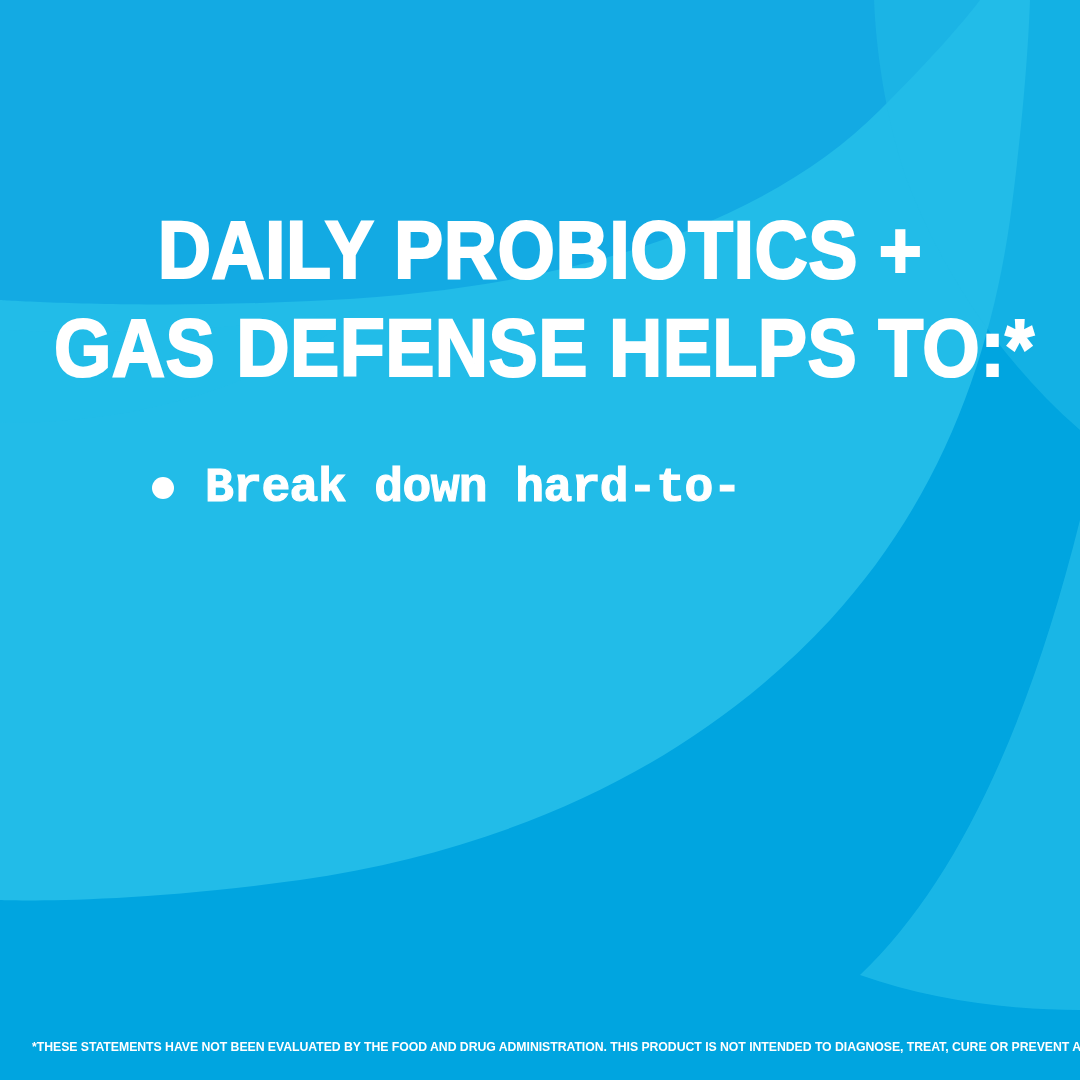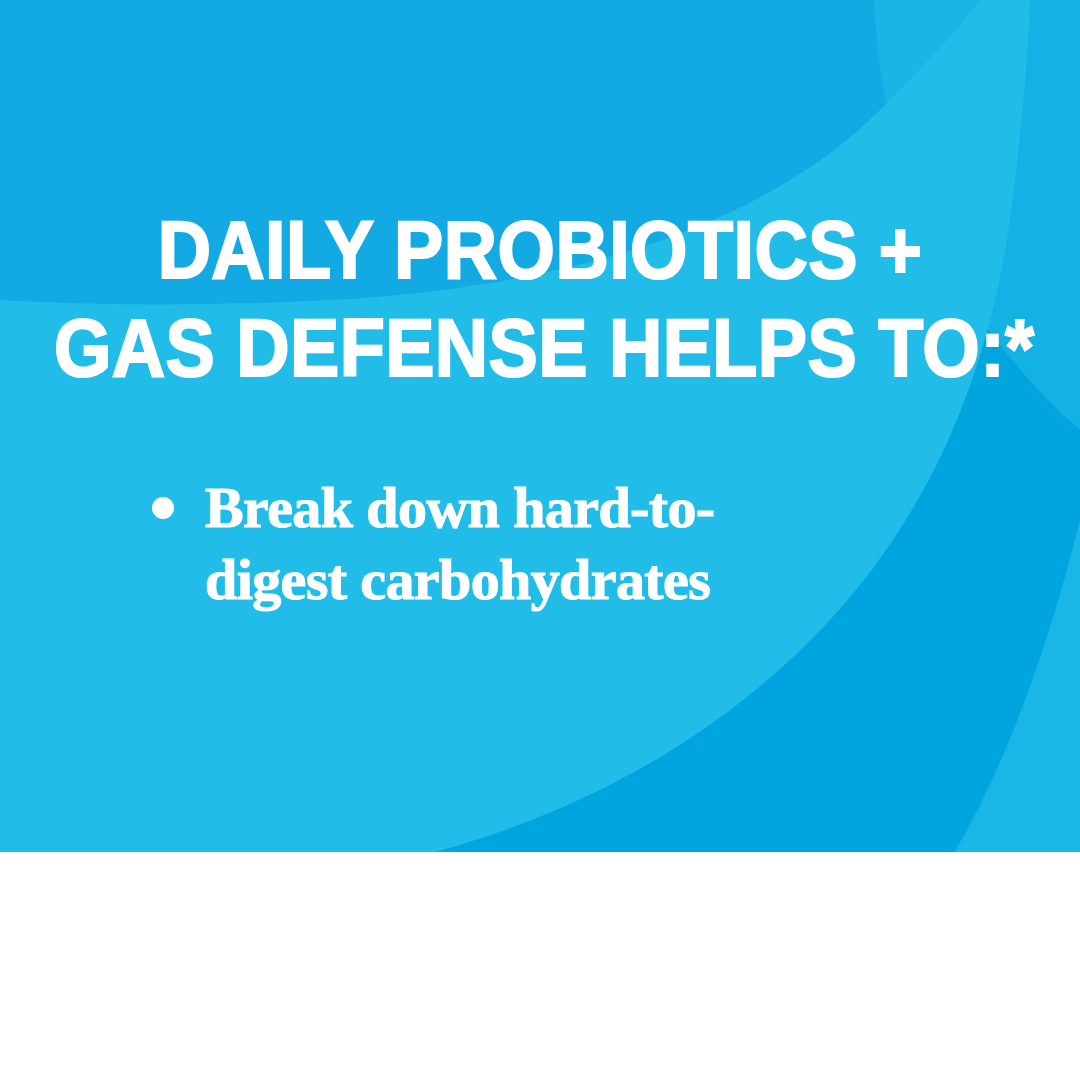--- a/index.html
+++ b/index.html
@@ -4,21 +4,21 @@
 <title>Daily Probiotics + Gas Defense</title>
 <style>
   html, body {
     margin: 0;
     padding: 0;
     background: #ffffff;
   }
   #poster {
     position: relative;
     width: 1080px;
-    height: 852px;
+    height: 1080px;
     overflow: hidden;
     font-family: "Liberation Sans", sans-serif;
     background: #1d4ed8;
   }
   #bg-layer {
     position: absolute;
     inset: 0;
     width: 1080px;
     height: 1080px;
     display: block;
@@ -71,26 +71,25 @@
     left: 4px;
     top: 25px;
     width: 22px;
     height: 22px;
     border-radius: 50%;
     background: #ffffff;
   }
   .bullet-text {
     display: block;
     color: #ffffff;
-    font-family: Liberation Serif, serif;
+    font-family: Liberation Mono, monospace;
     font-weight: 700;
-    font-size: 58px;
+    font-size: 48px;
     line-height: 72px;
     letter-spacing: -0.6px;
-    margin-top: 20px;
     -webkit-text-stroke: 1.1px #ffffff;
   }
   .bullet-text .bl {
     display: block;
     white-space: nowrap;
   }
 
   
   .disclaimer {
     position: absolute;
@@ -146,21 +145,20 @@
       <span class="hl-line">DAILY PROBIOTICS +</span>
       <span class="hl-line">GAS DEFENSE HELPS TO:*</span>
     </h1>
 
     <ul class="bullets" style="list-style:none;margin:0;padding:0;">
 
       <li class="bullet-row">
         <span class="bullet-dot"></span>
         <span class="bullet-text">
           <span class="bl">Break down hard-to-</span>
-          <span class="bl">digest carbohydrates</span>
         </span>
       </li>
 
 
 
     </ul>
 
     <div class="disclaimer">*THESE STATEMENTS HAVE NOT BEEN EVALUATED BY THE FOOD AND DRUG ADMINISTRATION. THIS PRODUCT IS NOT INTENDED TO DIAGNOSE, TREAT, CURE OR PREVENT ANY DISEASE.</div>
 
   </div>

